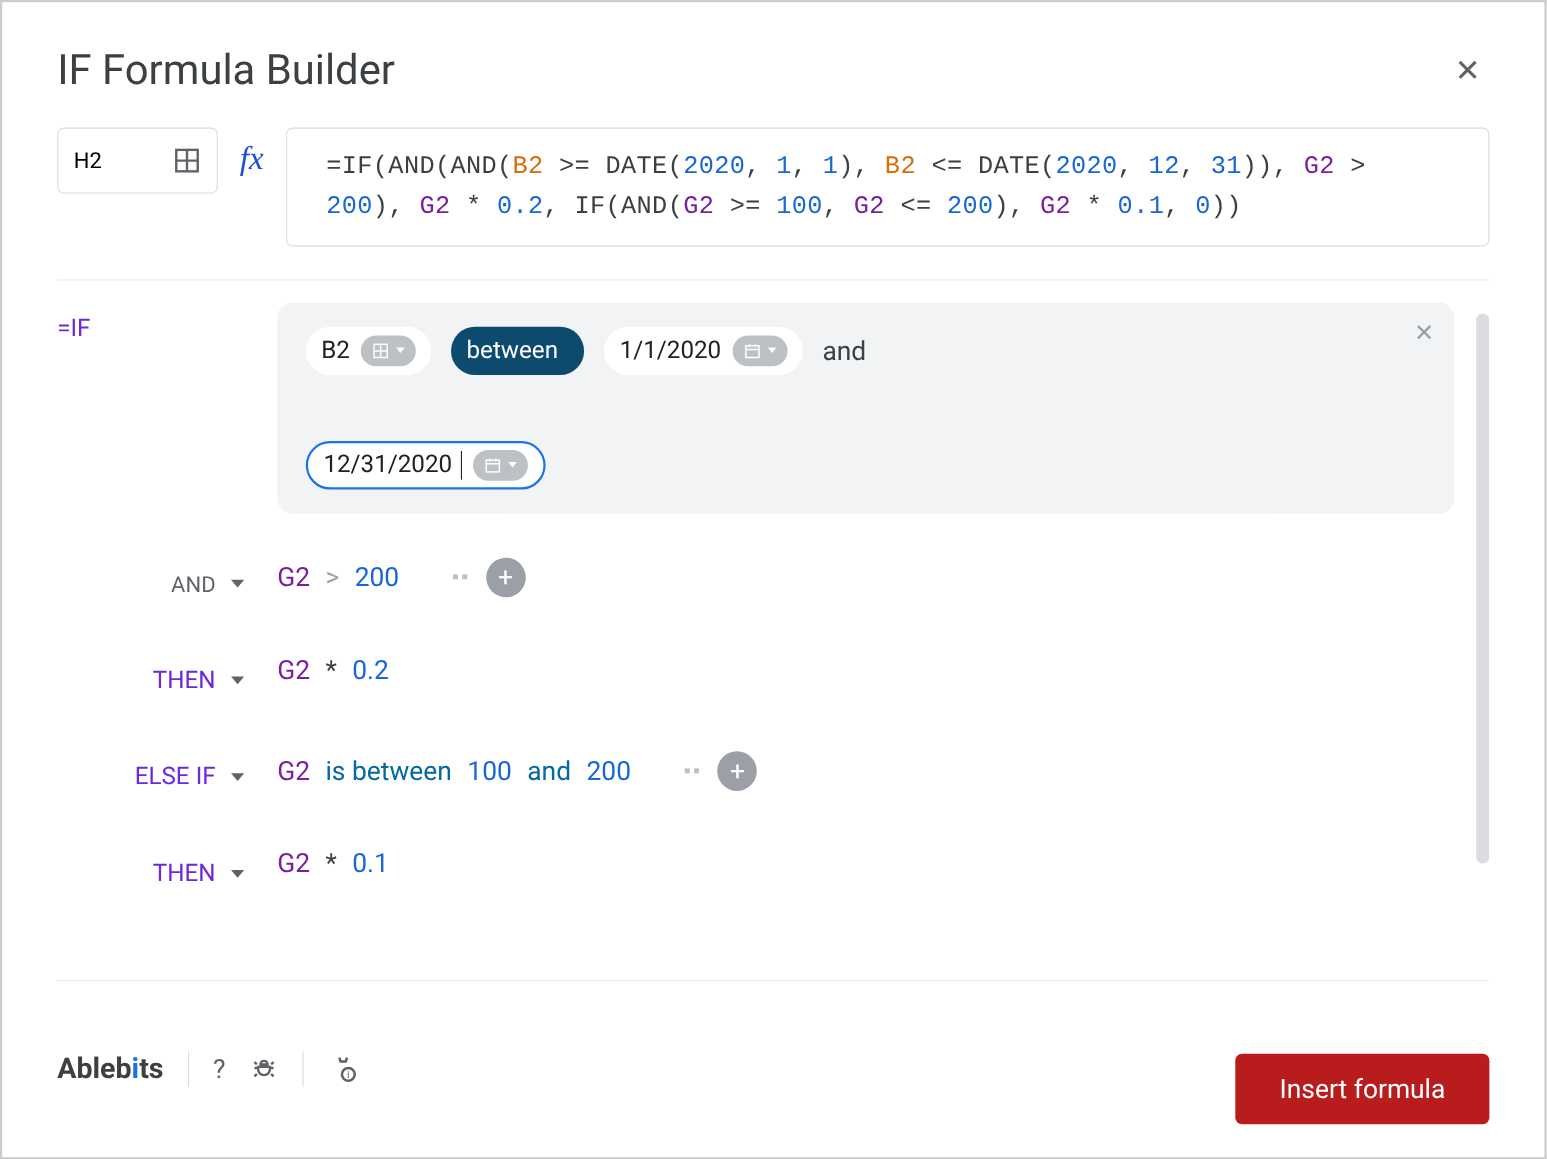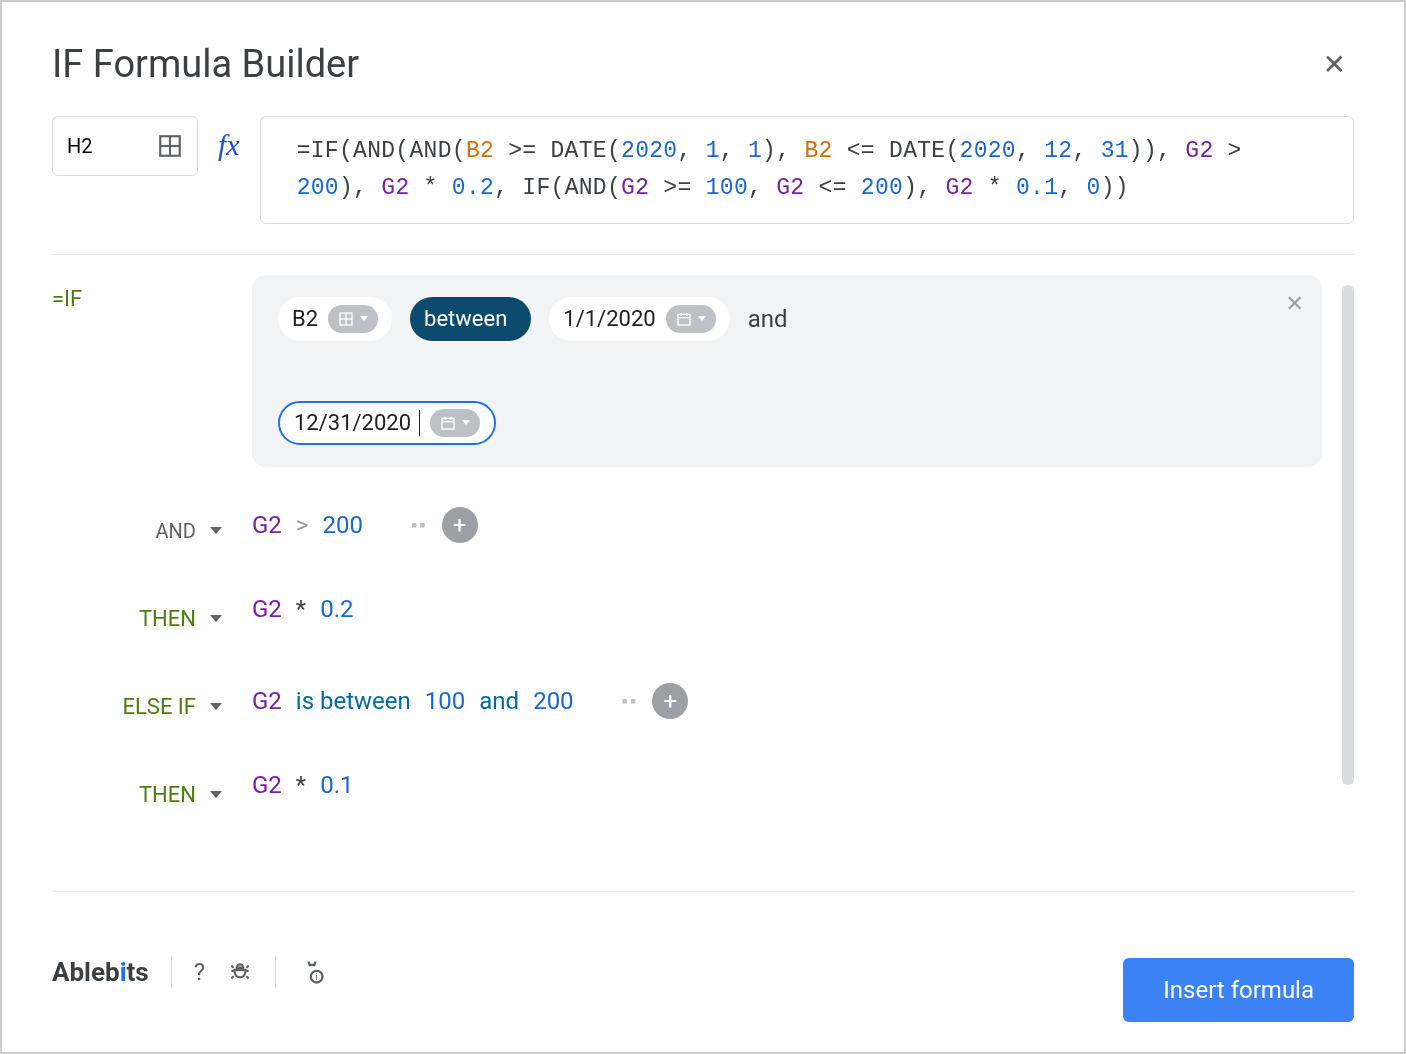--- a/index.html
+++ b/index.html
@@ -104,21 +104,21 @@
     align-items: flex-start;
     margin-bottom: 40px;
   }
   .rule-label {
     width: 200px;
     display: flex;
     align-items: center;
     justify-content: flex-end;
     gap: 14px;
     font-size: 22px;
-    color: #4d7c0f;
+    color: #6d28d9;
     padding-right: 30px;
     height: 48px;
   }
   .rule-label.small { justify-content: flex-end; font-size: 20px; color:#5f6368;}
   .caret-down {
     width: 0; height: 0;
     border-left: 6px solid transparent;
     border-right: 6px solid transparent;
     border-top: 7px solid #5f6368;
   }
@@ -214,21 +214,21 @@
     align-items: center;
     gap: 22px;
     color: #5f6368;
     font-size: 24px;
   }
   .brand { font-weight: 700; color: #3c4043; font-size: 26px; }
   .brand .dot { color: #1a73e8; }
   .vdiv { width: 1px; height: 32px; background: #dadce0; }
   .foot-icon { cursor: pointer; color: #5f6368; display:inline-flex; }
   .insert-btn {
-    background: #3b82f6;
+    background: #b91c1c;
     color: #fff;
     border: none;
     border-radius: 6px;
     padding: 18px 40px;
     font-size: 24px;
     cursor: pointer;
     font-family: inherit;
     margin-top: 36px;
   }
   .cursor-bar {

